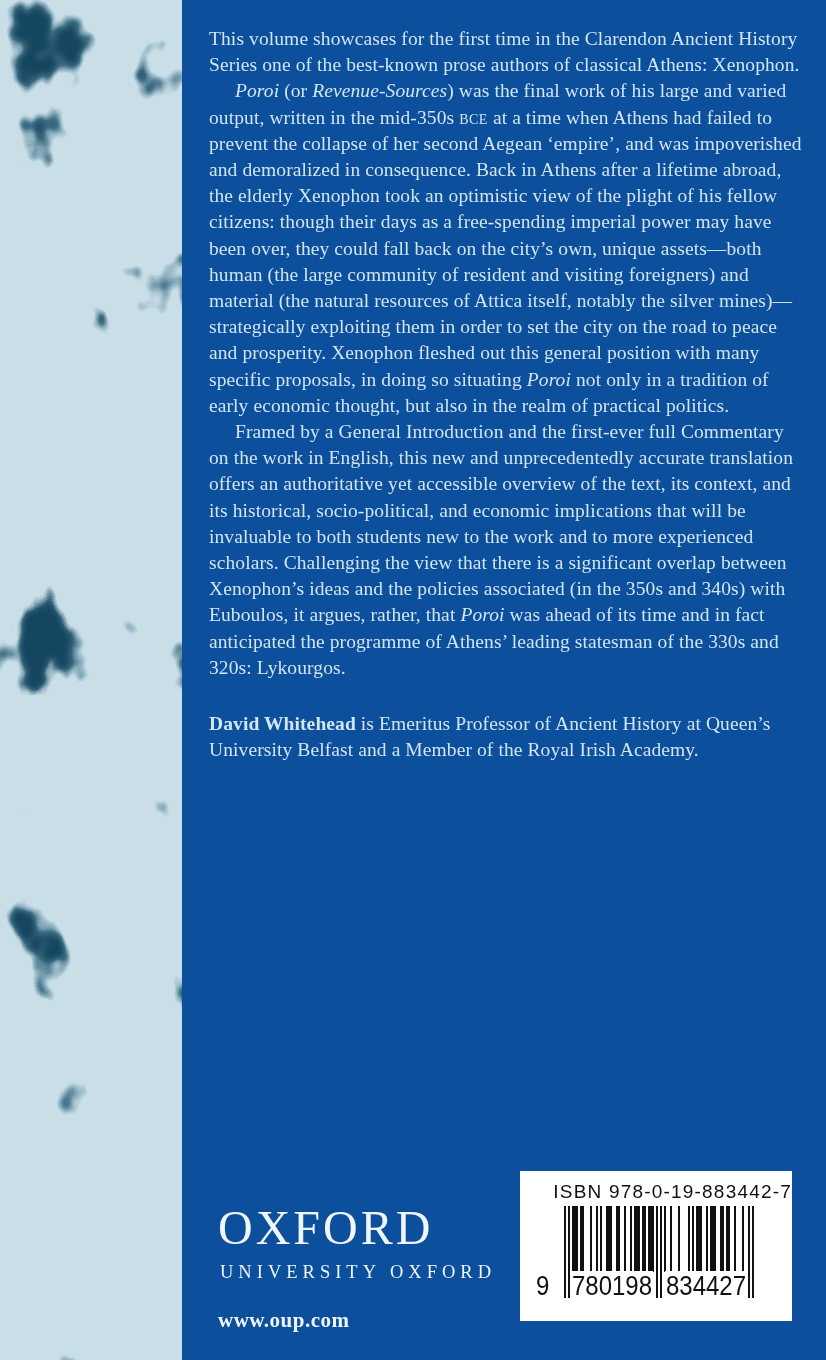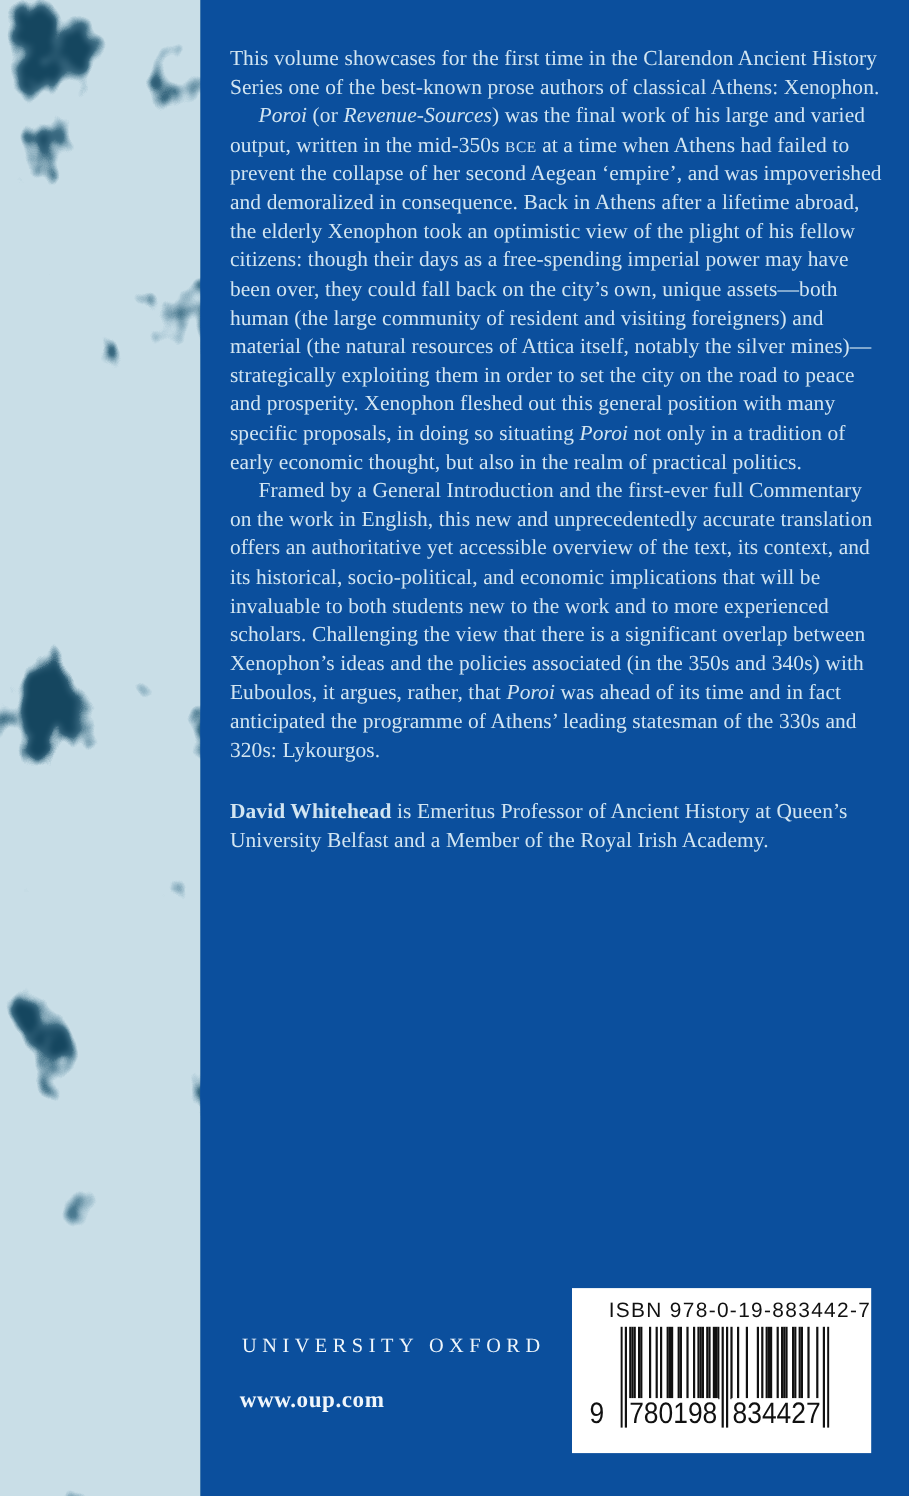--- a/index.html
+++ b/index.html
@@ -14,21 +14,21 @@
   html,body{width:826px;height:1360px;}
   body{
     background:var(--bg);
     font-family:"Liberation Serif", serif;
     position:relative;
     overflow:hidden;
   }
   .page{position:absolute;inset:0;background:var(--bg);}
   .strip{position:absolute;left:0;top:0;width:182px;height:1360px;display:block;}
   .blurb{
-    position:absolute;left:209px;top:41px;width:594px;
+    position:absolute;left:209px;top:26px;width:594px;
     color:var(--ink);
     font-size:19.5px;line-height:26.2px;
     letter-spacing:0.1px;
   }
   .blurb p{text-indent:0;}
   .blurb p.indent{text-indent:26px;}
   .bio{margin-top:30px;color:var(--ink);}
   .run-i{font-style:italic;}
   .run-b{font-weight:bold;}
   .run-sc{font-variant:small-caps;letter-spacing:0.5px;}
@@ -94,20 +94,21 @@
   </svg>
 
   <div class="blurb">
     <p><span>This volume showcases for the first time in the Clarendon Ancient History Series one of the best-known prose authors of classical Athens: Xenophon.</span></p>
     <p class="indent"><span class="run-i">Poroi</span><span> (or </span><span class="run-i">Revenue-Sources</span><span>) was the final work of his large and varied output, written in the mid-350s </span><span class="run-sc">bce</span><span> at a time when Athens had failed to prevent the collapse of her second Aegean ‘empire’, and was impoverished and demoralized in consequence. Back in Athens after a lifetime abroad, the elderly Xenophon took an optimistic view of the plight of his fellow citizens: though their days as a free-spending imperial power may have been over, they could fall back on the city’s own, unique assets—both human (the large community of resident and visiting foreigners) and material (the natural resources of Attica itself, notably the silver mines)—strategically exploiting them in order to set the city on the road to peace and prosperity. Xenophon fleshed out this general position with many specific proposals, in doing so situating </span><span class="run-i">Poroi</span><span> not only in a tradition of early economic thought, but also in the realm of practical politics.</span></p>
     <p class="indent"><span>Framed by a General Introduction and the first-ever full Commentary on the work in English, this new and unprecedentedly accurate translation offers an authoritative yet accessible overview of the text, its context, and its historical, socio-political, and economic implications that will be invaluable to both students new to the work and to more experienced scholars. Challenging the view that there is a significant overlap between Xenophon’s ideas and the policies associated (in the 350s and 340s) with Euboulos, it argues, rather, that </span><span class="run-i">Poroi</span><span> was ahead of its time and in fact anticipated the programme of Athens’ leading statesman of the 330s and 320s: Lykourgos.</span></p>
     <p class="bio"><span class="run-b">David Whitehead</span><span> is Emeritus Professor of Ancient History at Queen’s University Belfast and a Member of the Royal Irish Academy.</span></p>
   </div>
 
   <div class="publisher">
+    <div class="oxford">OXFORD</div>
     <div class="oup-press">UNIVERSITY OXFORD</div>
     <div class="website">www.oup.com</div>
   </div>
 
   <div class="barcode-box">
     <div class="isbn-line">ISBN 978-0-19-883442-7</div>
     <div class="bars-wrap">
       <svg id="bars" width="190" height="92">
           <rect x="0" y="0" width="2" height="92" fill="#111111"></rect>
           <rect x="4" y="0" width="2" height="92" fill="#111111"></rect>

